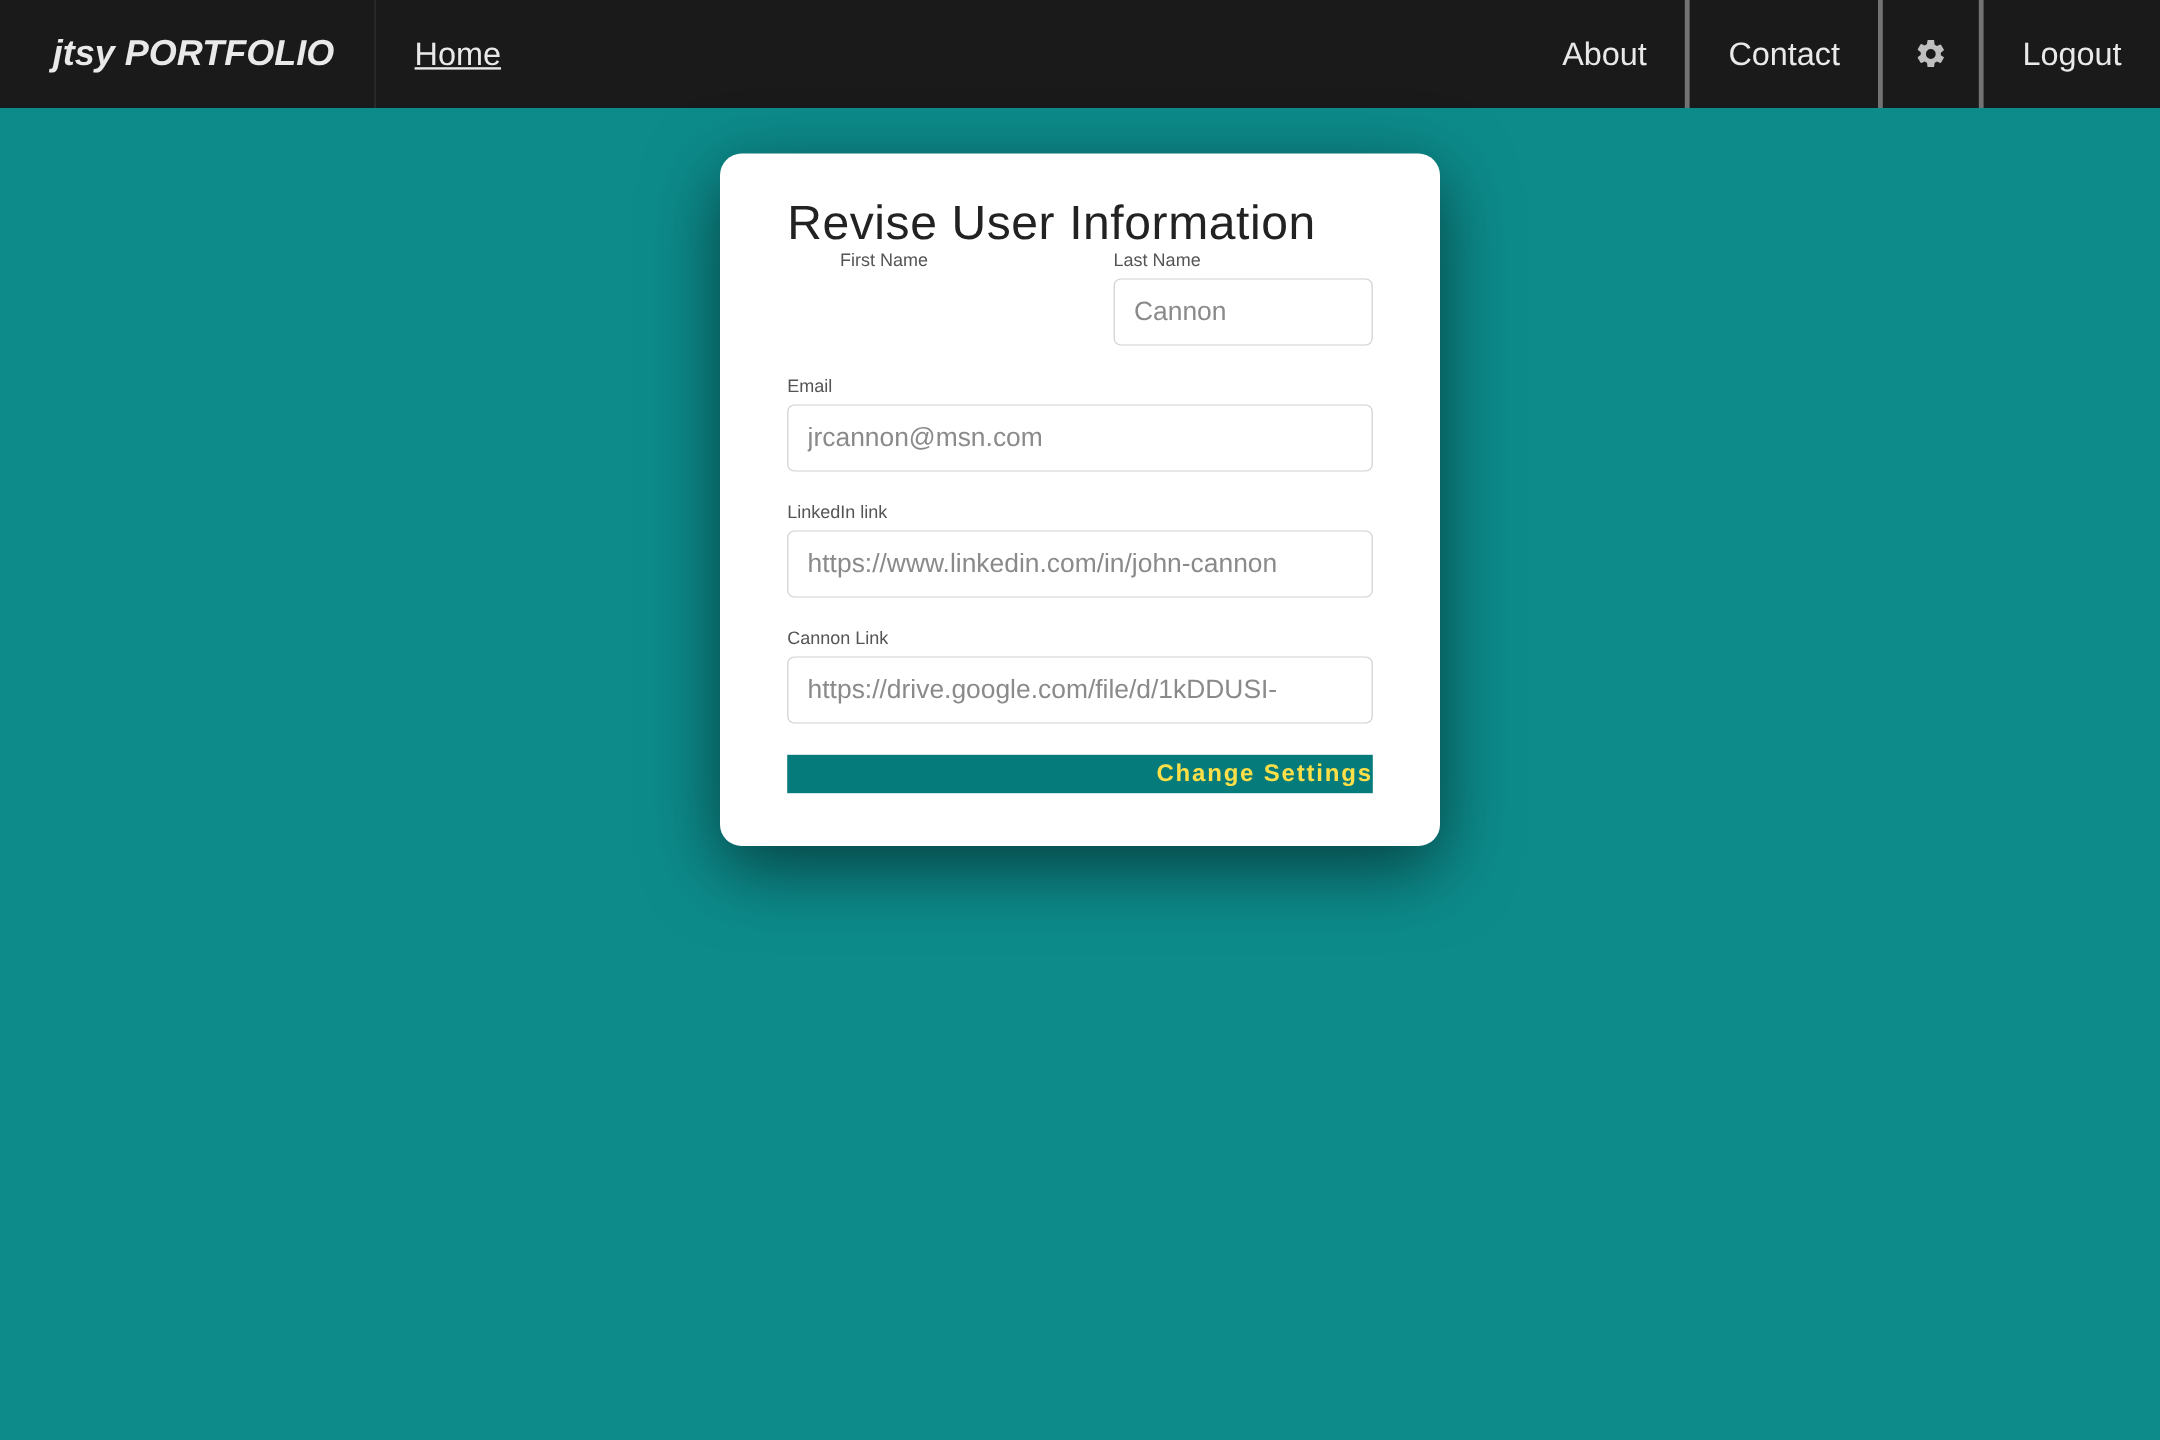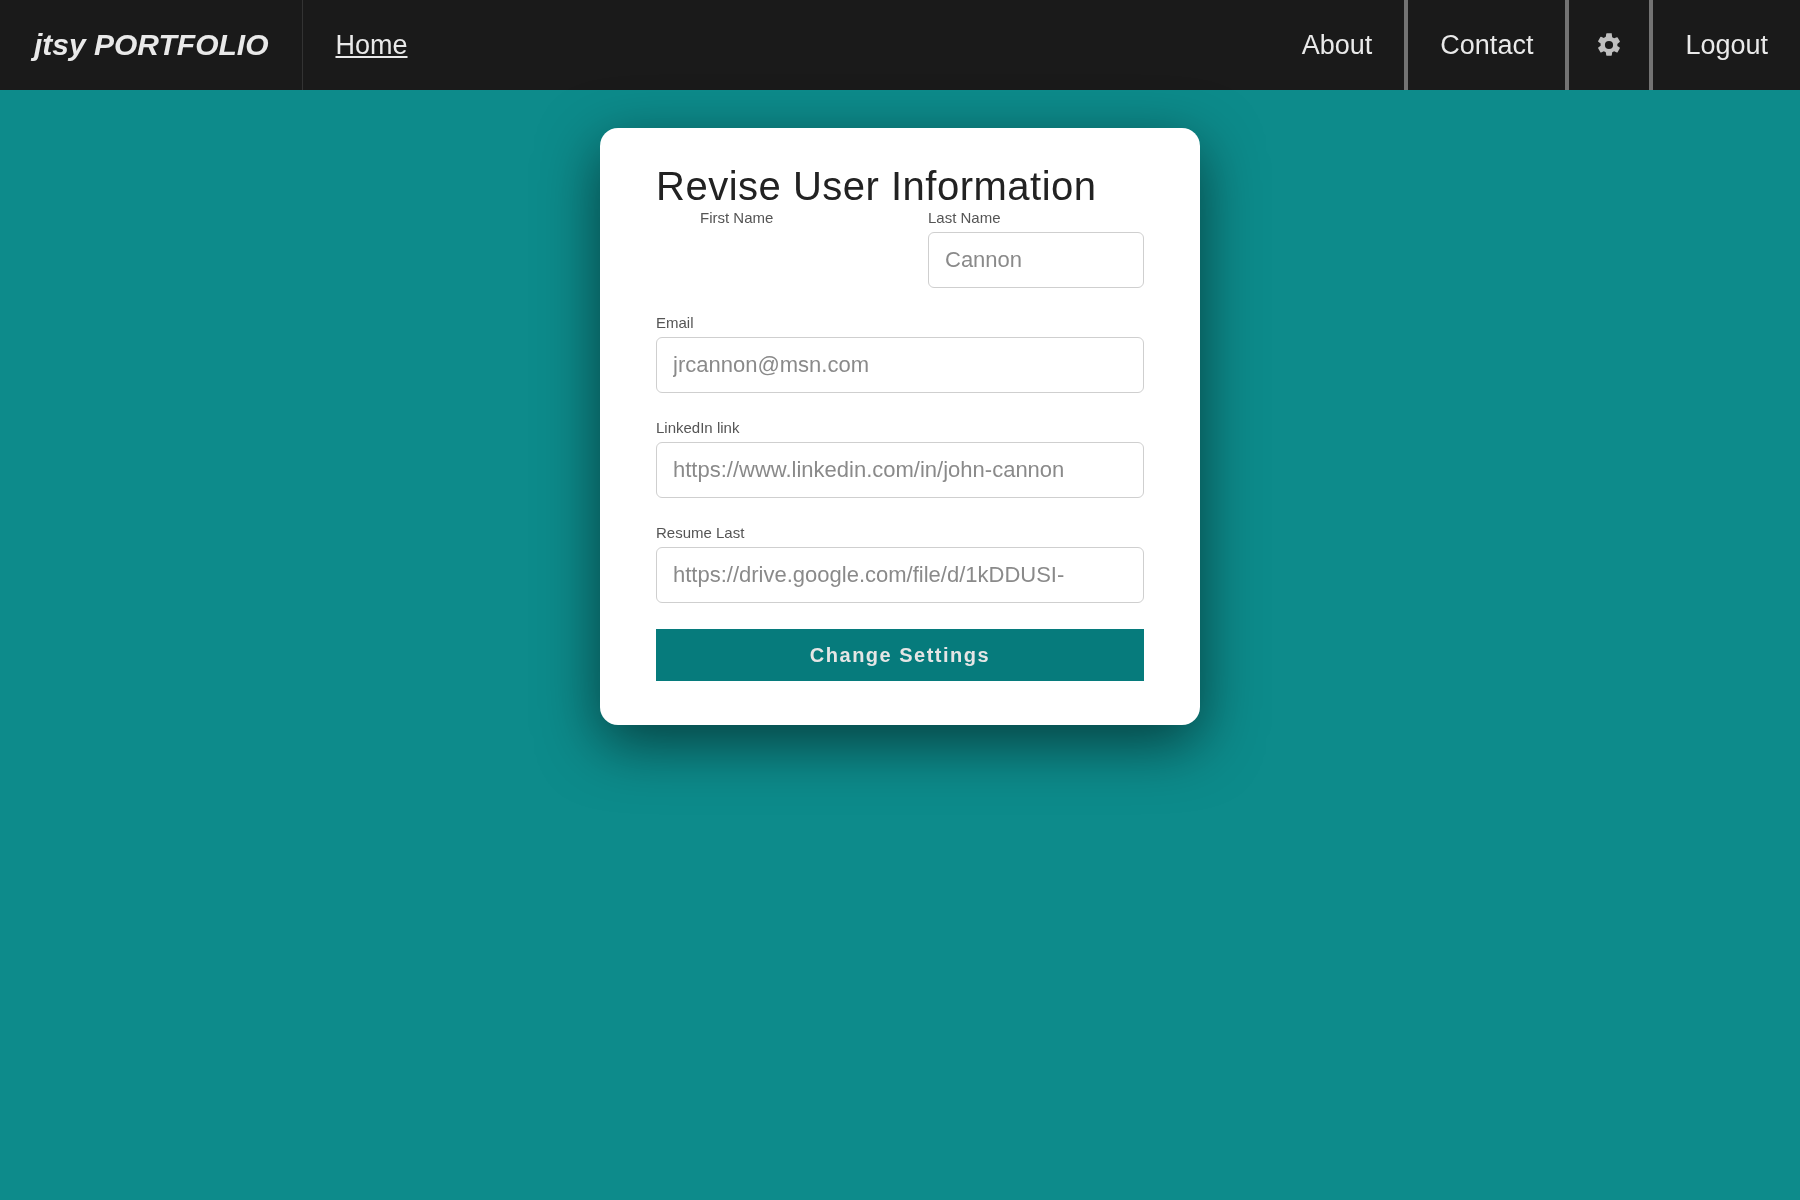--- a/index.html
+++ b/index.html
@@ -9,20 +9,21 @@
       background: #0d8b8b;
       overflow: hidden;
     }
     .navbar {
       background: #1a1a1a;
       height: 90px;
       display: flex;
       align-items: stretch;
       color: #e9e9e9;
       font-size: 27px;
+      padding-left: 10px;
     }
     .navbar .brand {
       display: flex;
       align-items: center;
       padding: 0 34px 0 34px;
       font-weight: 700;
       font-style: italic;
       font-size: 30px;
       border-right: 1px solid #333;
       white-space: nowrap;
@@ -92,29 +93,30 @@
       padding: 0 16px;
       font-size: 22px;
       color: #333;
       background: #fff;
       outline: none;
     }
     input::placeholder { color: #8a8a8a; }
     .submit-btn {
       display: block;
       width: 100%;
-      height: 52px;
+      height: 32px;
       background: #067b7c;
-      color: #e5e5e5;
+      color: #fde047;
       border: none;
       font-size: 20px;
       font-weight: 600;
       letter-spacing: 1.5px;
       cursor: pointer;
       margin-top: 18px;
+      text-align: right;
     }
   </style>
 </head>
 <body>
 
 <div class="navbar">
   <div class="brand">jtsy PORTFOLIO</div>
   <div class="nav-left">
     <div class="nav-item">Home</div>
   </div>
@@ -149,19 +151,19 @@
       <label>Email</label>
       <input type="text" placeholder="jrcannon@msn.com" style="">
     </div>
 
     <div class="field field-full">
       <label>LinkedIn link</label>
       <input type="text" placeholder="https://www.linkedin.com/in/john-cannon" style="">
     </div>
 
     <div class="field field-full">
-      <label>Resume Last</label>
+      <label>Cannon Link</label>
       <input type="text" placeholder="https://drive.google.com/file/d/1kDDUSI-" style="">
     </div>
 
     <button class="submit-btn">Change Settings</button>
   </div>
 </div>
 
 </body></html>

